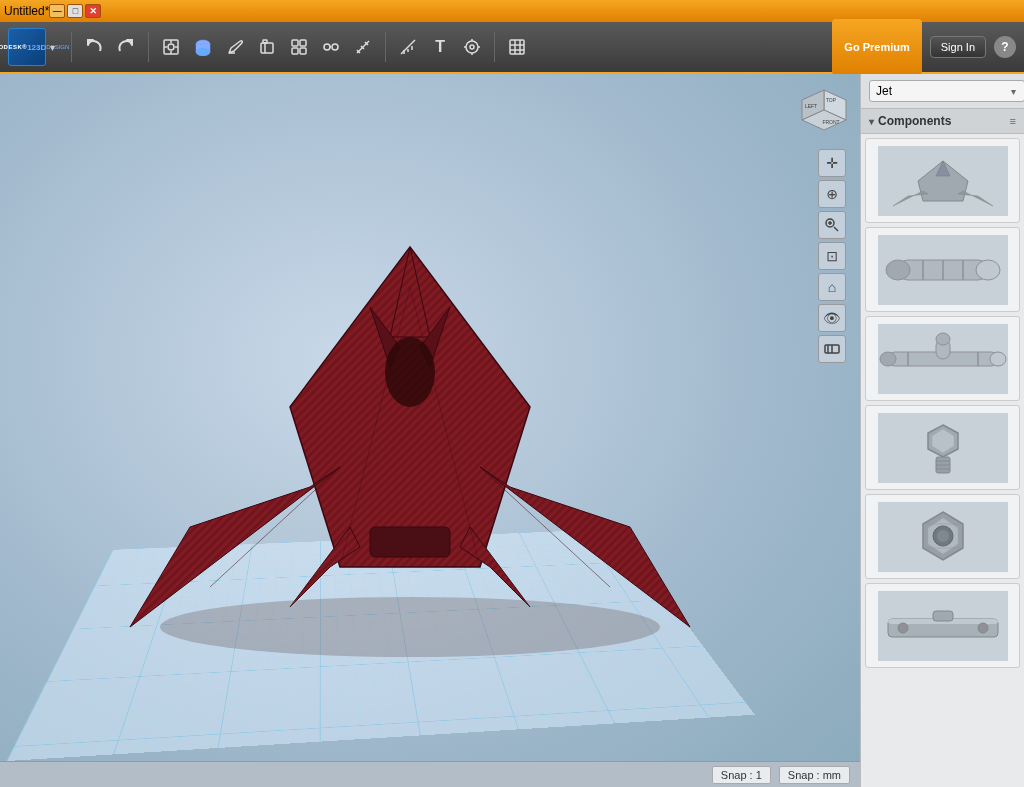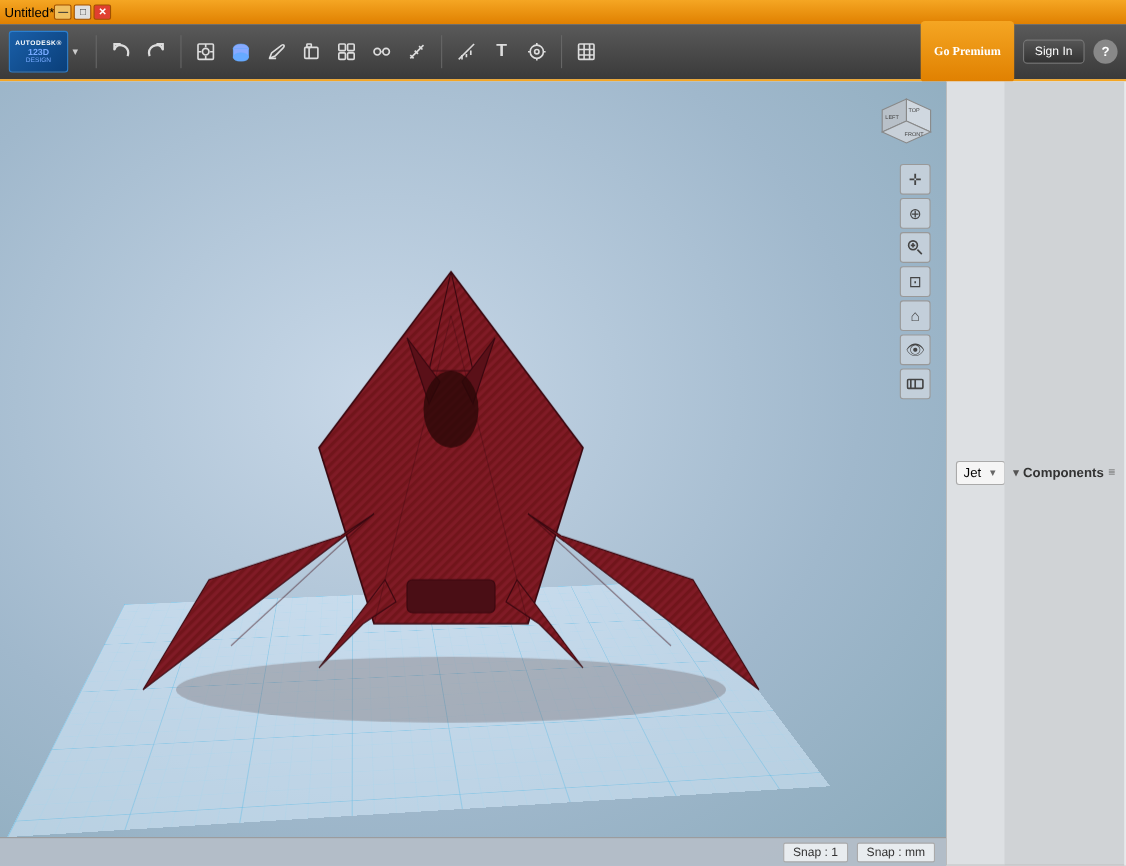--- a/index.html
+++ b/index.html
@@ -22,43 +22,43 @@
     .title-btn.max { background: #e0e0e0; }
 
     
     #toolbar {
       width: 100%; height: 52px; background: linear-gradient(to bottom, #5a5a5a, #3a3a3a);
       display: flex; align-items: center; padding: 0 8px; gap: 4px;
       border-bottom: 2px solid #f5a623;
     }
     #logo-area { display: flex; align-items: center; gap: 4px; margin-right: 8px; }
     #logo-box {
-      width: 54px; height: 38px; background: linear-gradient(135deg, #1a5fa8, #0a3f7a);
-      border: 1px solid #2a7fd0; display: flex; flex-direction: column;
+      width: 38px; height: 38px; background: linear-gradient(135deg, #1a5fa8, #0a3f7a);
+      border: 1px solid #2a7fd0; display: flex; flex-direction: row;
       align-items: center; justify-content: center; border-radius: 3px;
     }
     #logo-box .logo-text1 { color: #fff; font-size: 6px; font-weight: bold; letter-spacing: 0.5px; }
     #logo-box .logo-text2 { color: #7af; font-size: 8px; font-weight: bold; }
     #logo-box .logo-text3 { color: #7af; font-size: 6px; }
     #logo-dropdown { color: #ccc; cursor: pointer; font-size: 10px; }
 
     .toolbar-sep { width: 1px; height: 30px; background: #666; margin: 0 4px; }
 
     .tb-btn {
       width: 28px; height: 28px; background: transparent; border: none;
       display: flex; align-items: center; justify-content: center;
       color: #ddd; font-size: 16px; cursor: pointer; border-radius: 3px;
       flex-shrink: 0;
     }
     .tb-btn svg { width: 18px; height: 18px; }
 
     #premium-btn {
       background: linear-gradient(to bottom, #f5a623, #e08000);
       color: #fff; border: none; padding: 22px 12px; border-radius: 4px;
-      font-weight: bold; font-size: 11px; cursor: pointer; margin-left: auto; font-family: Liberation Serif, serif;
+      font-weight: bold; font-size: 11px; cursor: pointer; margin-left: auto;
     }
     #signin-btn {
       background: linear-gradient(to bottom, #555, #333);
       color: #fff; border: 1px solid #777; padding: 4px 10px; border-radius: 4px;
       font-size: 11px; cursor: pointer; margin-left: 4px;
     }
     #help-btn {
       width: 22px; height: 22px; border-radius: 50%; background: #888;
       color: #fff; border: none; font-weight: bold; font-size: 12px;
       cursor: pointer; margin-left: 4px; display: flex; align-items: center; justify-content: center;
@@ -103,21 +103,21 @@
       padding: 0 10px; gap: 8px; text-align: right;
     }
     .status-item {
       background: rgba(255,255,255,0.7); border: 1px solid #aaa;
       padding: 2px 8px; border-radius: 2px; font-size: 11px; color: #333;
     }
 
     
     #right-panel {
       width: 164px; height: 100%; background: #e8eaec;
-      border-left: 1px solid #bbb; display: flex; flex-direction: row;
+      border-left: 1px solid #bbb; display: flex; flex-direction: column;
       overflow: hidden; flex-shrink: 0;
     }
 
     #panel-header {
       padding: 6px 8px; background: #dde0e3; border-bottom: 1px solid #bbb;
       display: flex; align-items: center; gap: 4px;
     }
     #panel-select {
       flex: 1; padding: 3px 6px; border: 1px solid #aaa; border-radius: 3px;
       background: #f5f5f5; font-size: 12px; appearance: none; cursor: pointer;

